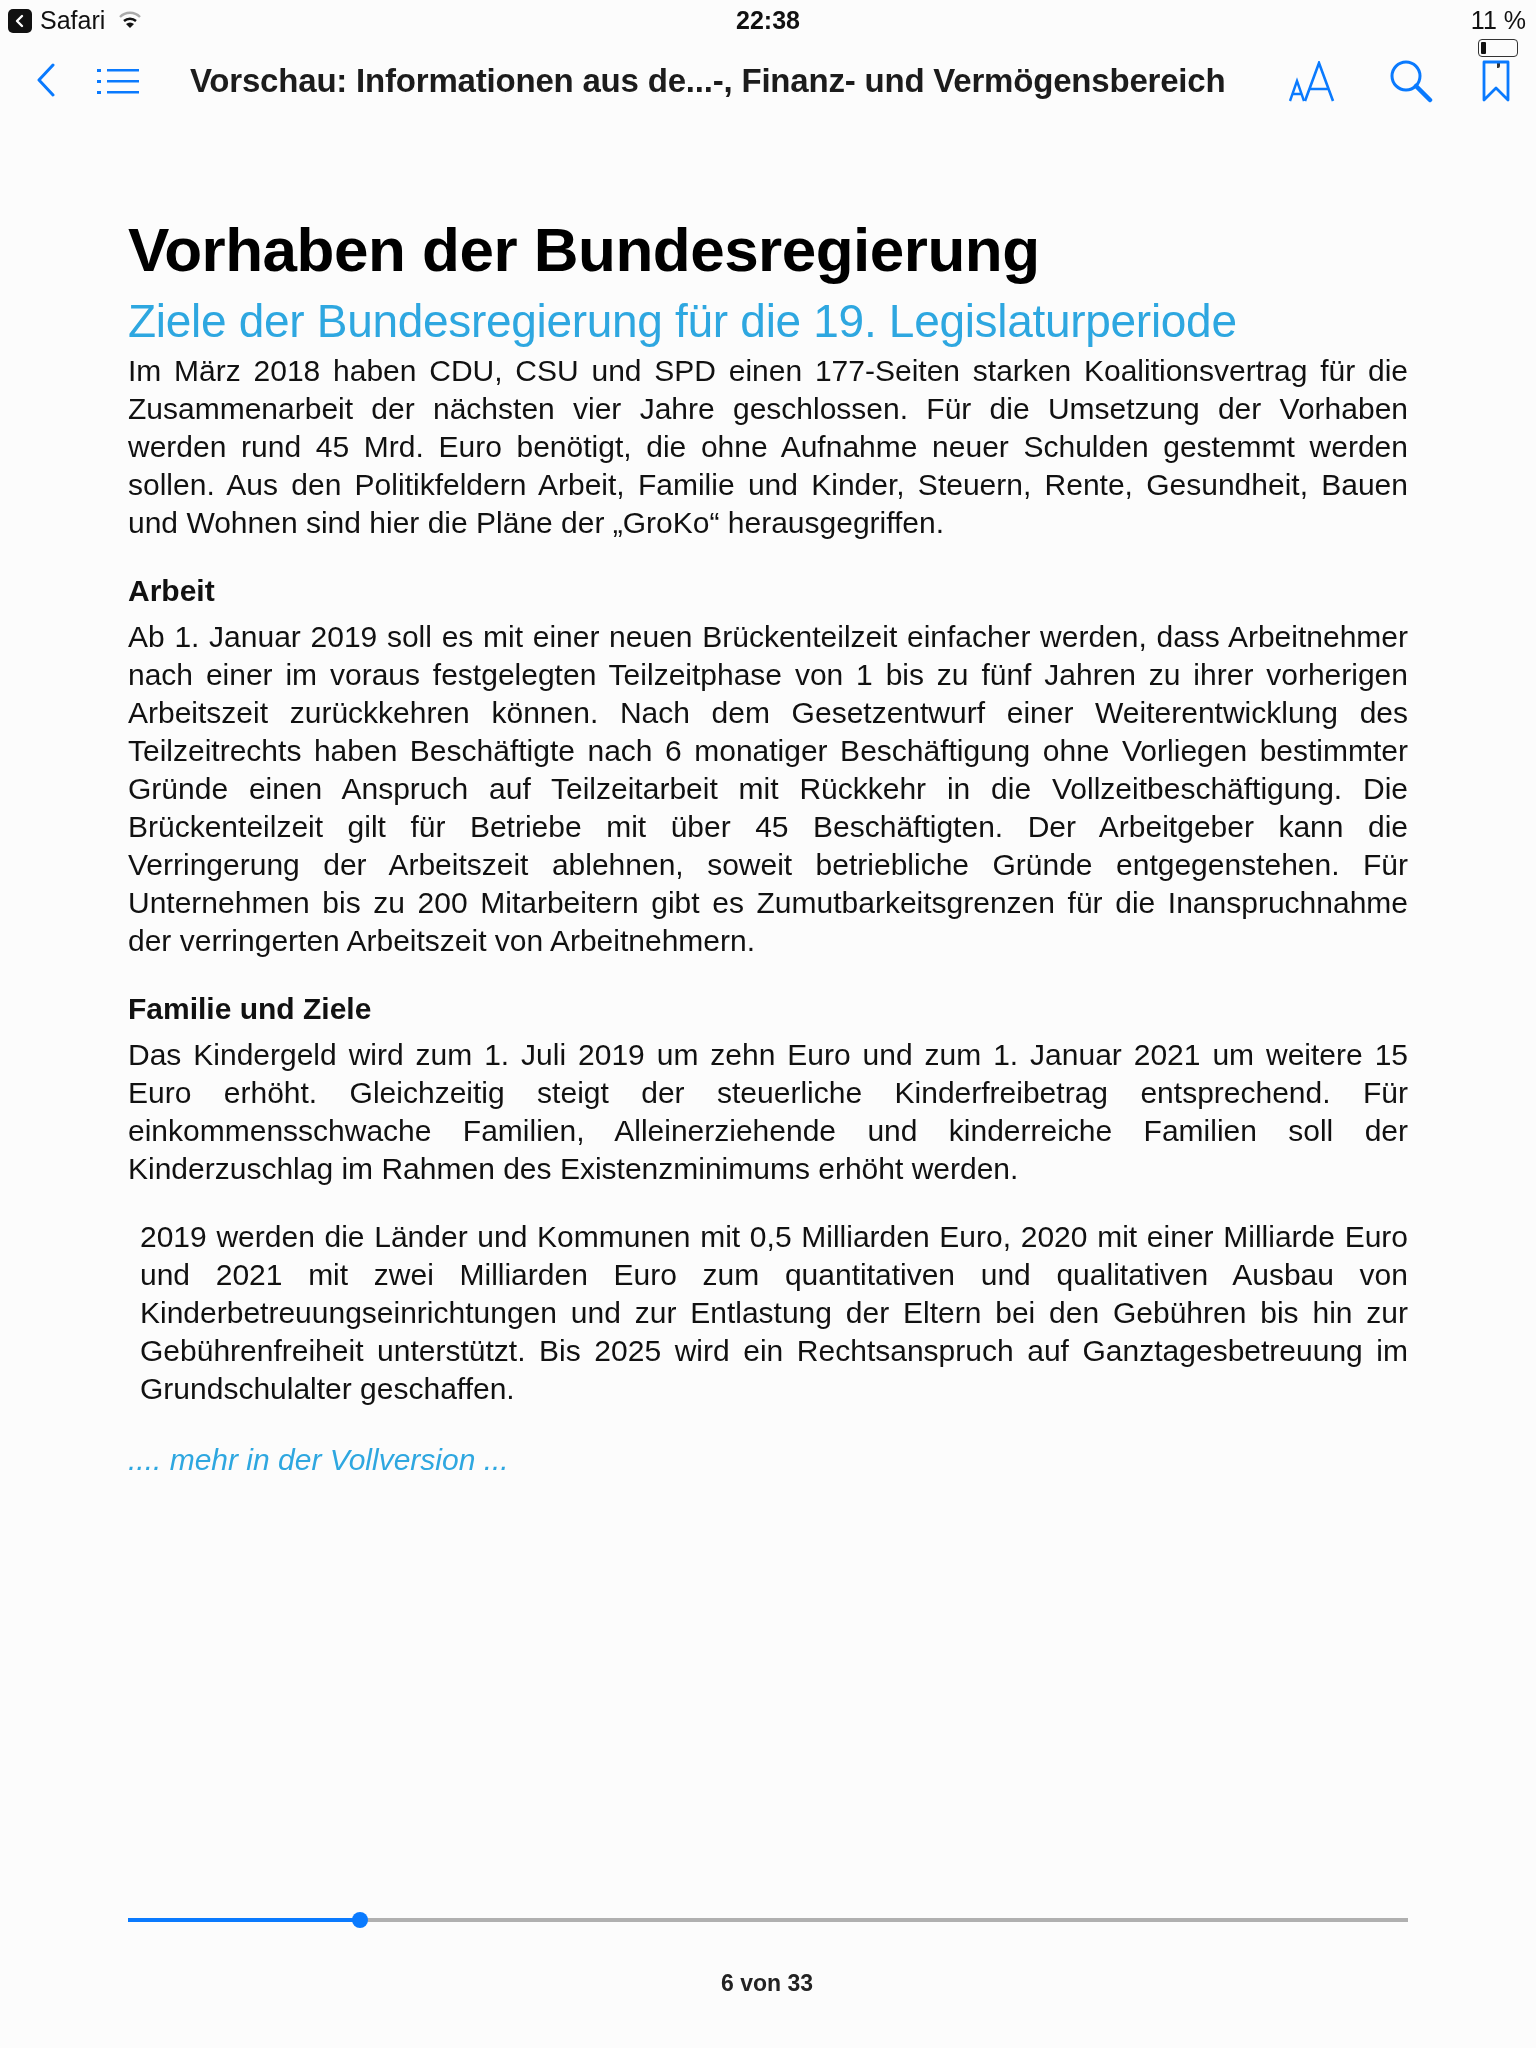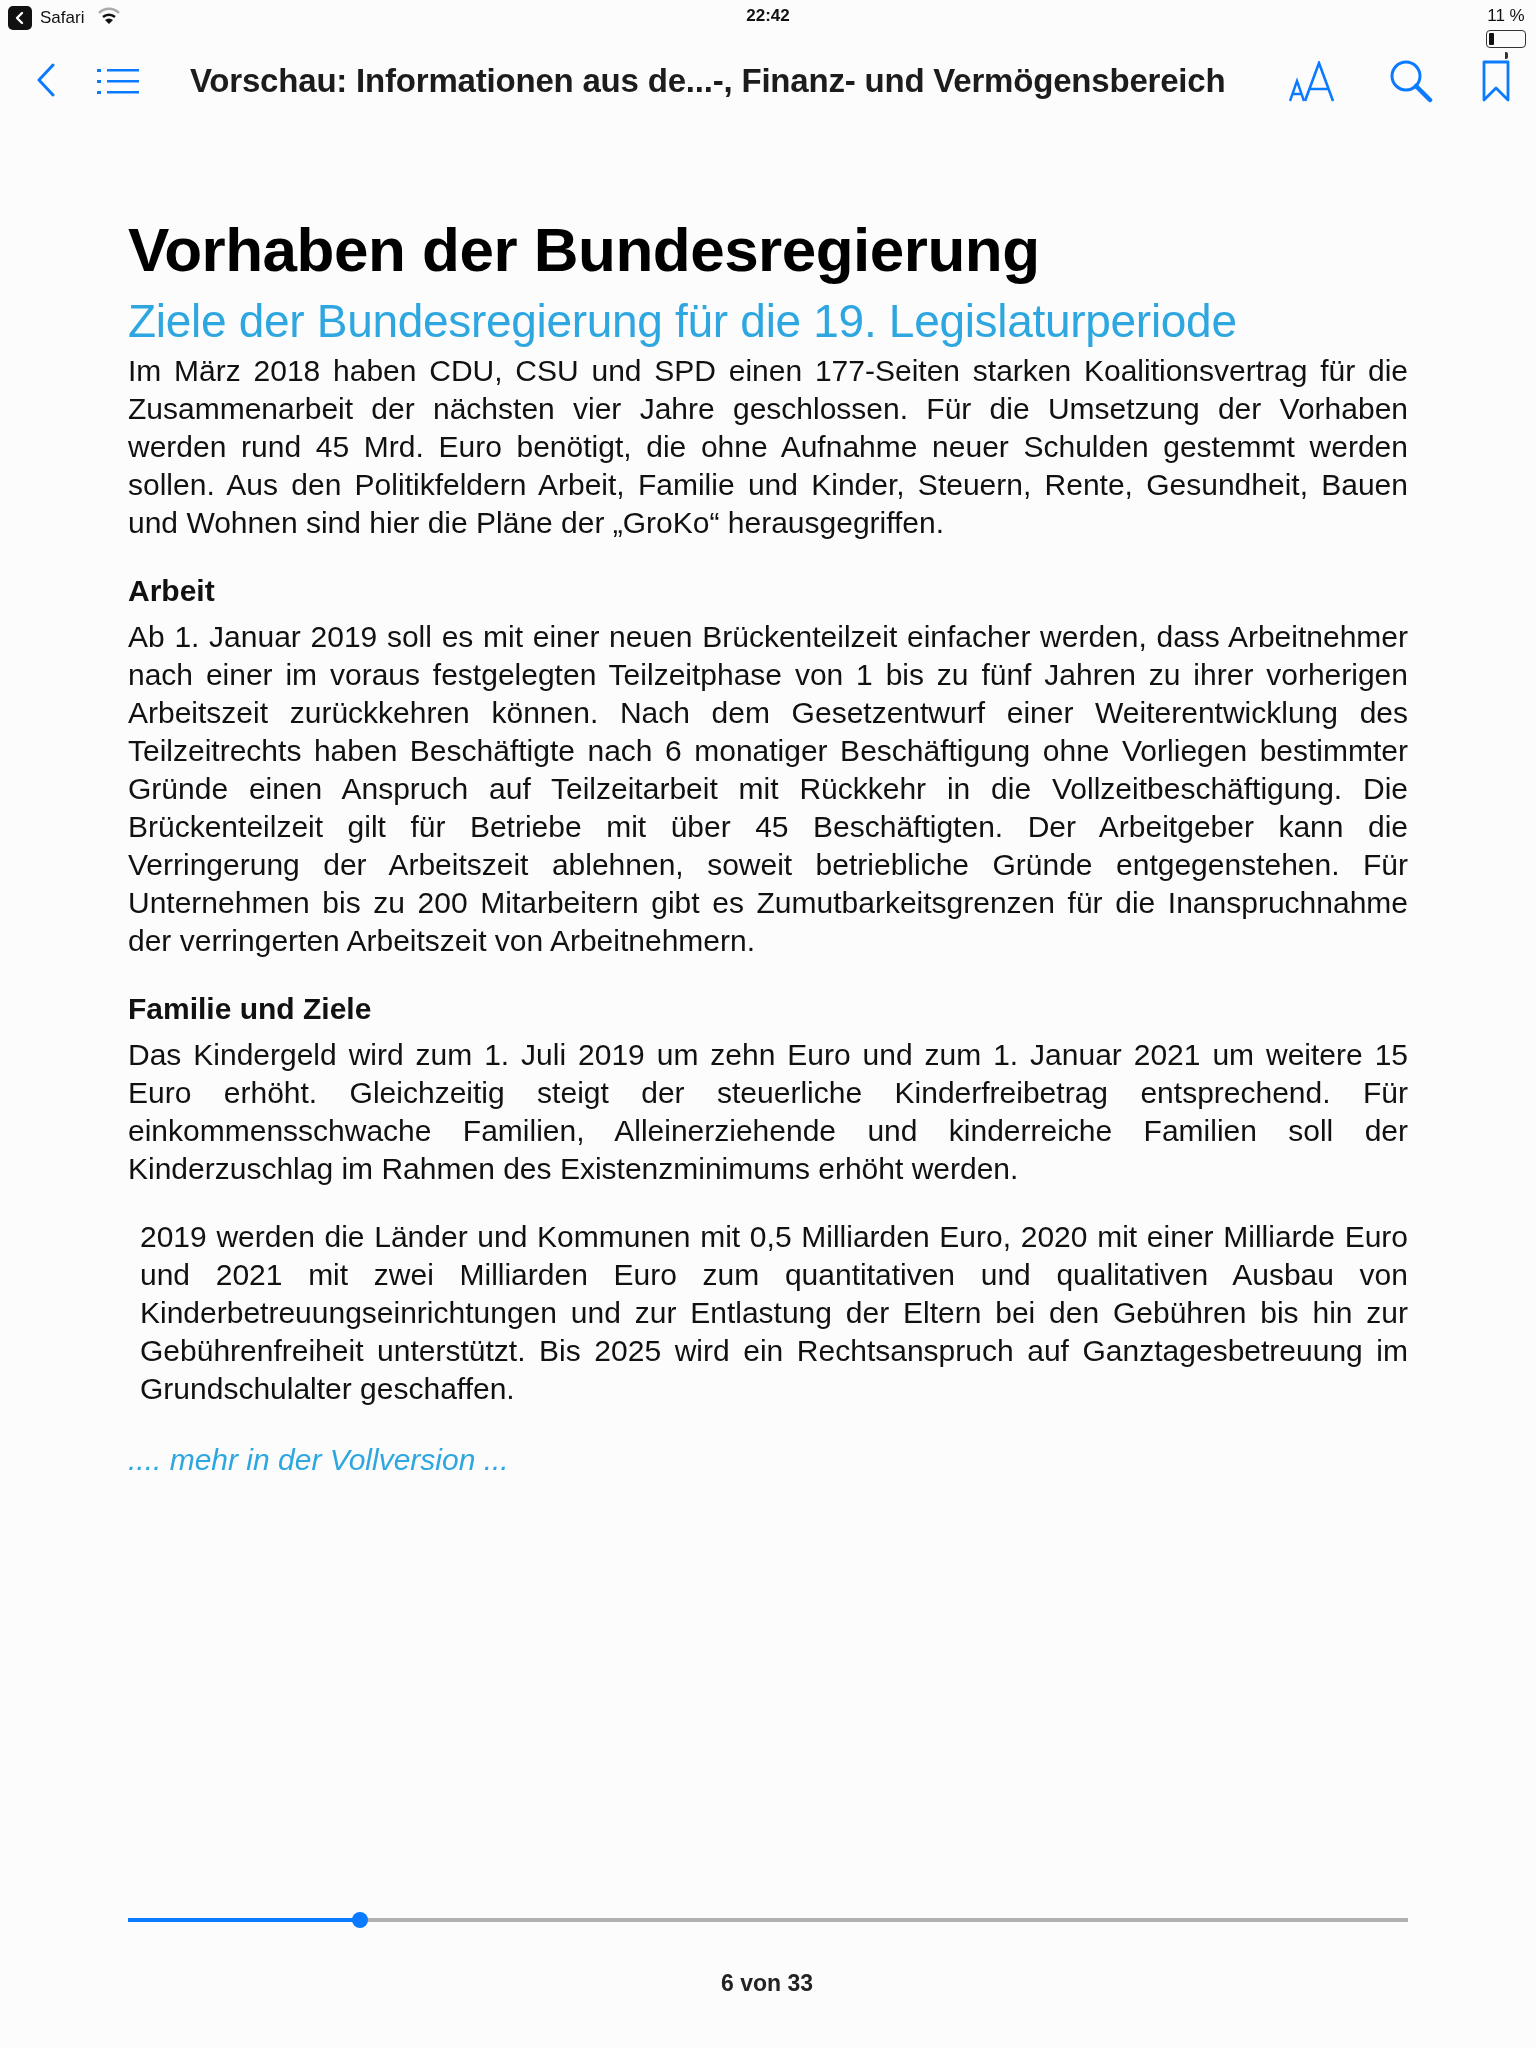--- a/index.html
+++ b/index.html
@@ -13,21 +13,21 @@
     body {
       position: relative;
       font-family: "Liberation Sans", "DejaVu Sans", sans-serif;
       color: #111;
     }
     
     .statusbar {
       position: absolute;
       top: 0; left: 0; right: 0;
       height: 40px;
-      font-size: 17px;
+      font-size: 25px;
       color: #111;
     }
     .sb-left {
       position: absolute;
       left: 8px; top: 6px;
       display: flex; align-items: center; gap: 8px;
     }
     .back-app {
       width: 24px; height: 24px;
       background: #111;
@@ -177,21 +177,21 @@
     </span>
     <span>Safari</span>
     <span style="margin-left:6px;">
       <svg width="22" height="18" viewBox="0 0 22 18">
         <path d="M1 6 A14 14 0 0 1 21 6" stroke="#aaa" stroke-width="2.4" fill="none"></path>
         <path d="M5 10 A9 9 0 0 1 17 10" stroke="#111" stroke-width="2.4" fill="none"></path>
         <path d="M11 17 L7 13 A6 6 0 0 1 15 13 Z" fill="#111"></path>
       </svg>
     </span>
   </div>
-  <div class="sb-time">22:42</div>
+  <div class="sb-time">22:38</div>
   <div class="sb-right">
     <span>11 %</span>
     <span class="battery">
         <span class="fill"></span>
       </span>
     <span class="battery-tip"></span>
   </div>
 </div>
 
 <div class="navbar">

